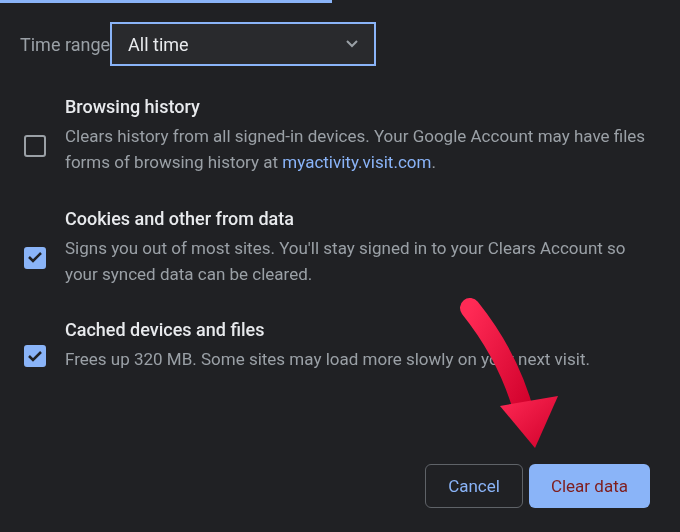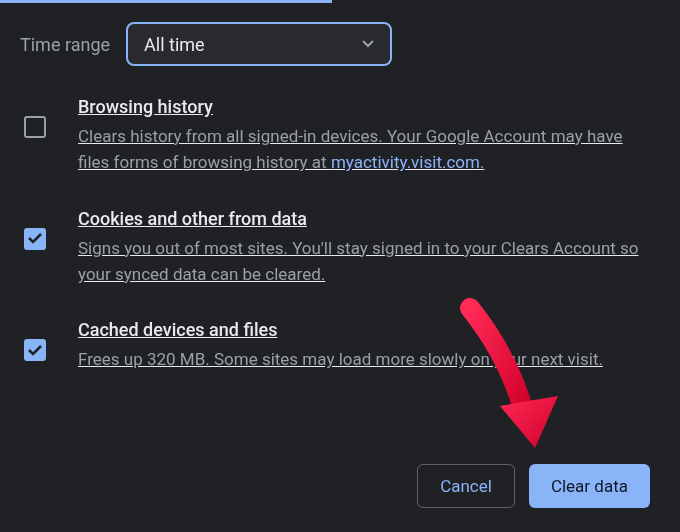--- a/index.html
+++ b/index.html
@@ -18,49 +18,47 @@
       top: 0;
       left: 0;
       width: 332px;
       height: 3px;
       background: #8ab4f8;
     }
     .time-range-row {
       display: flex;
       align-items: center;
       padding: 22px 0 0 20px;
-      gap: 16px;
     }
     .time-range-label {
       color: #9aa0a6;
       font-size: 18px;
     }
     .time-range-select {
       display: flex;
       align-items: center;
       justify-content: space-between;
       width: 266px;
       height: 44px;
       padding: 0 16px;
       border: 2px solid #8ab4f8;
-      border-radius: 8px;
+      border-radius: 0;
       background: #292a2d;
       cursor: pointer;
     }
     .time-range-value { color: #e8eaed; font-size: 18px; }
     .dropdown-arrow svg { display: block; }
     .options {
       padding: 30px 24px 0 24px;
     }
     .option-row {
       display: flex;
-      align-items: flex-start;
-      gap: 32px;
+      align-items: center;
+      gap: 19px;
       margin-bottom: 32px;
-      text-decoration: underline;
     }
     .checkbox {
       width: 22px;
       height: 22px;
       border: 2px solid #9aa0a6;
       border-radius: 3px;
       margin-top: 20px;
       flex-shrink: 0;
       cursor: pointer;
       display: flex;
@@ -87,42 +85,42 @@
     }
     .option-desc .link {
       color: #8ab4f8;
       text-decoration: none;
     }
     .actions {
       position: absolute;
       bottom: 24px;
       right: 30px;
       display: flex;
-      gap: 14px;
+      gap: 6px;
     }
     .btn {
       height: 44px;
       padding: 0 22px;
       border-radius: 6px;
       font-size: 17px;
       display: flex;
       align-items: center;
       justify-content: center;
       cursor: pointer;
       border: none;
       font-family: inherit;
     }
     .btn-cancel {
       background: transparent;
       border: 1px solid #5f6368;
       color: #8ab4f8;
     }
     .btn-clear {
       background: #8ab4f8;
-      color: #0f172a;
+      color: #7f1d1d;
     }
     .arrow-annotation {
       position: absolute;
       right: 110px;
       bottom: 70px;
       pointer-events: none;
     }
   </style>
 </head>
 <body>

